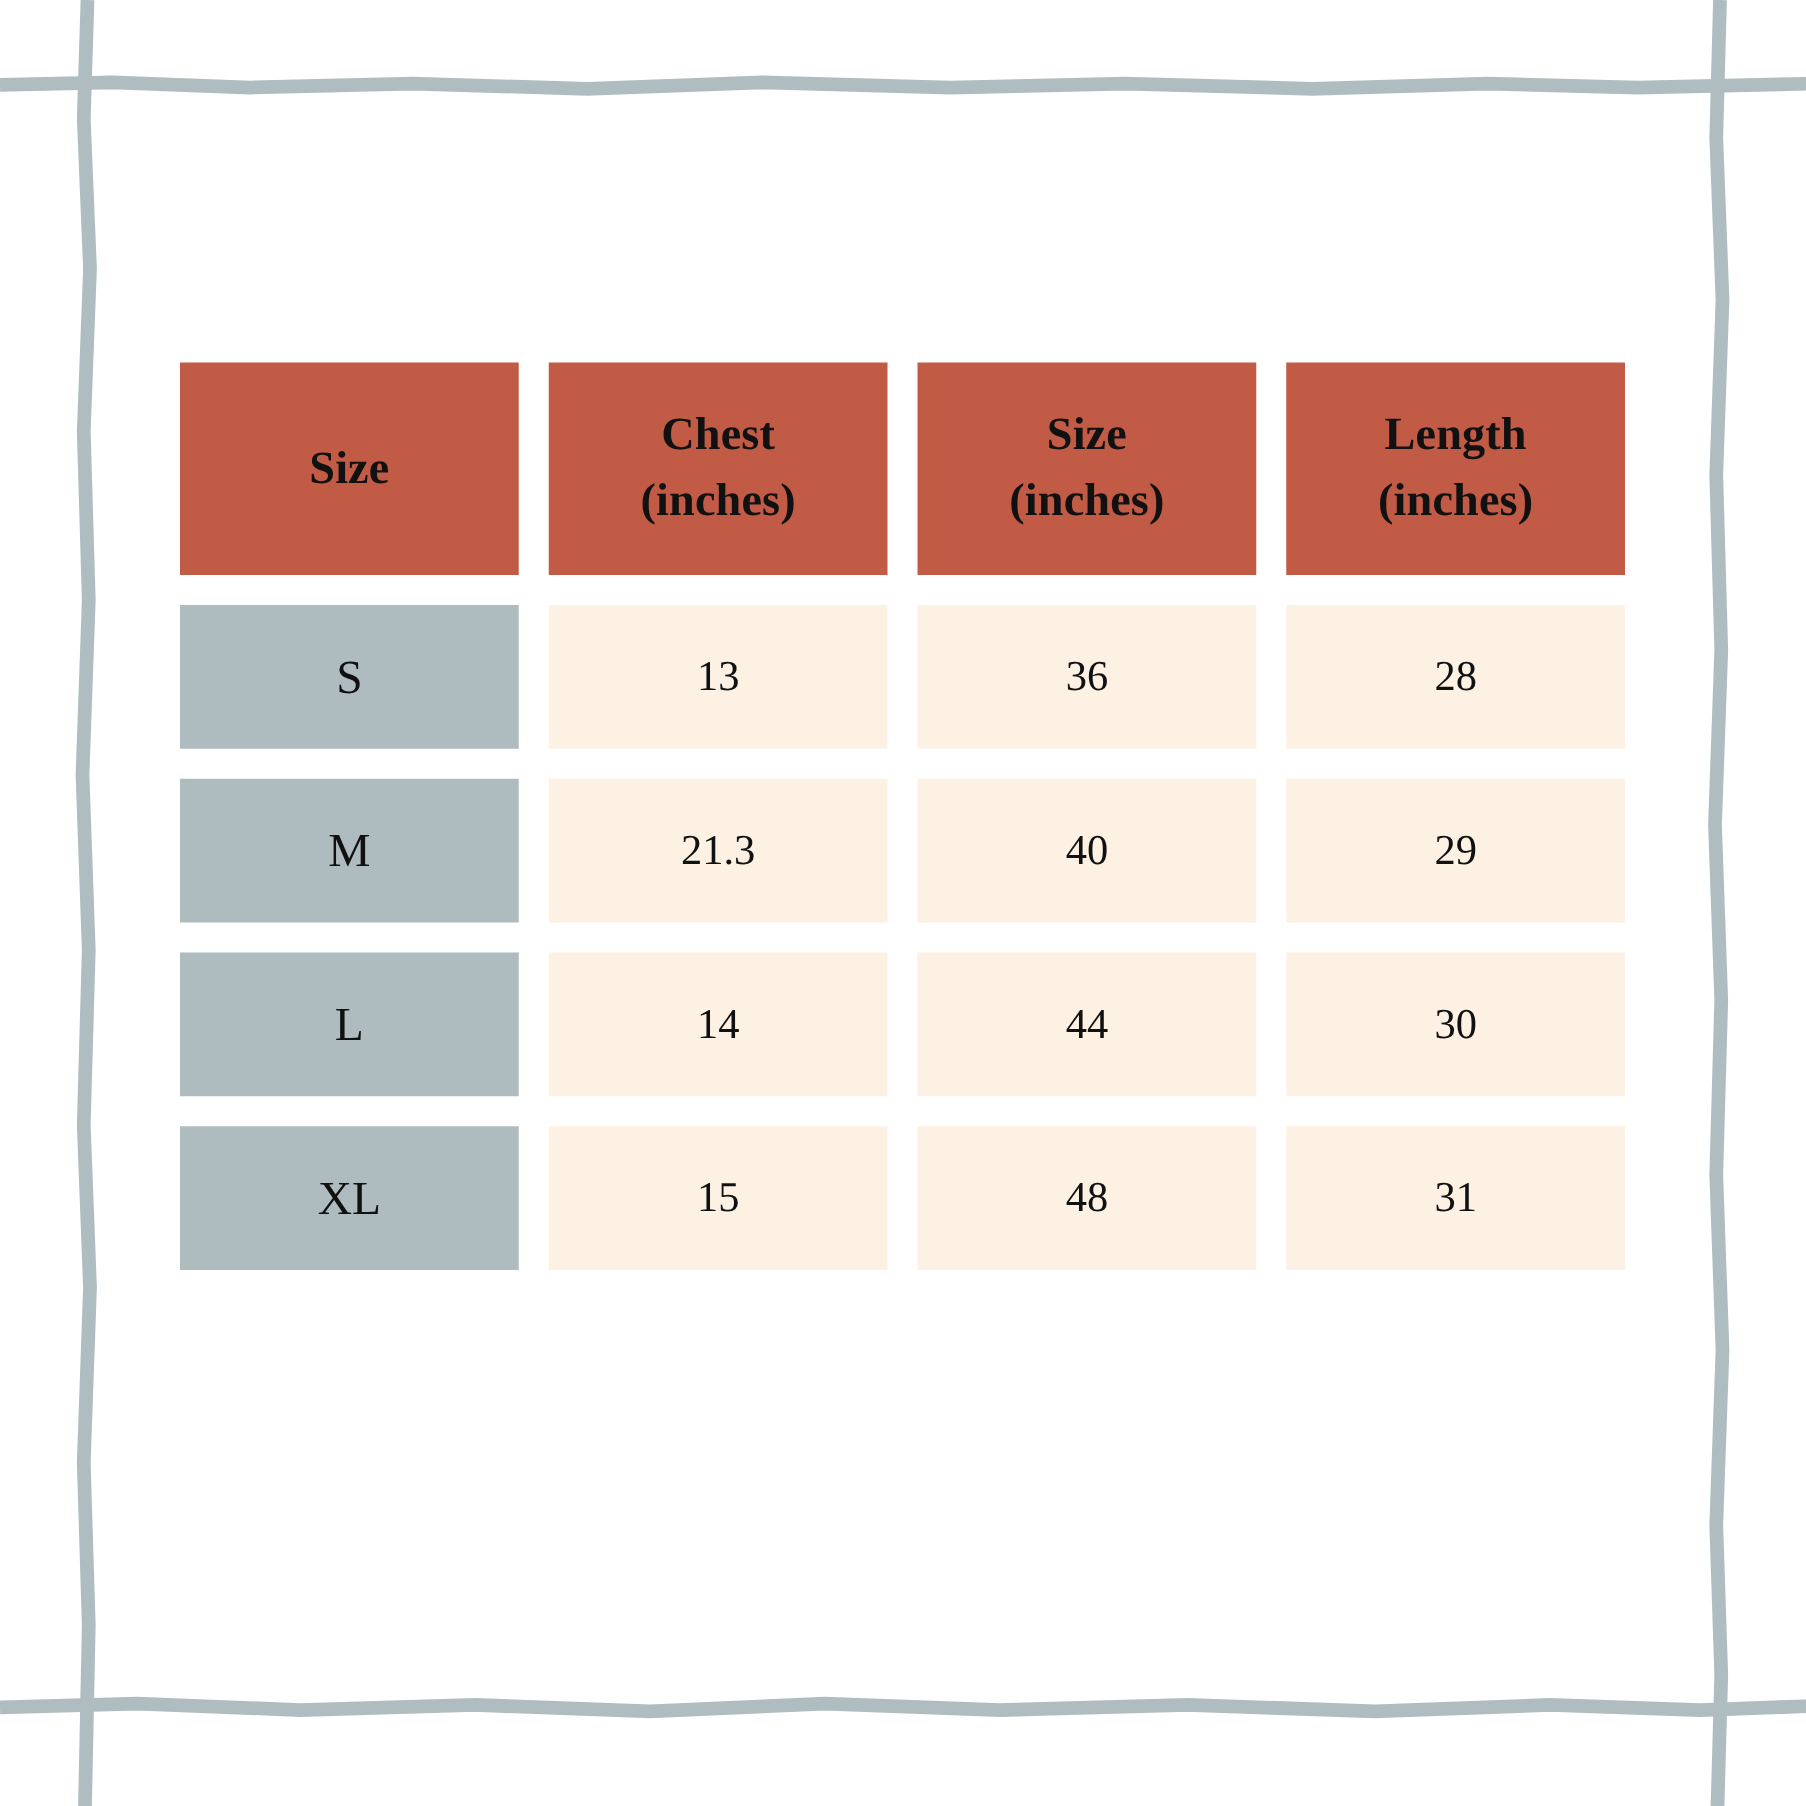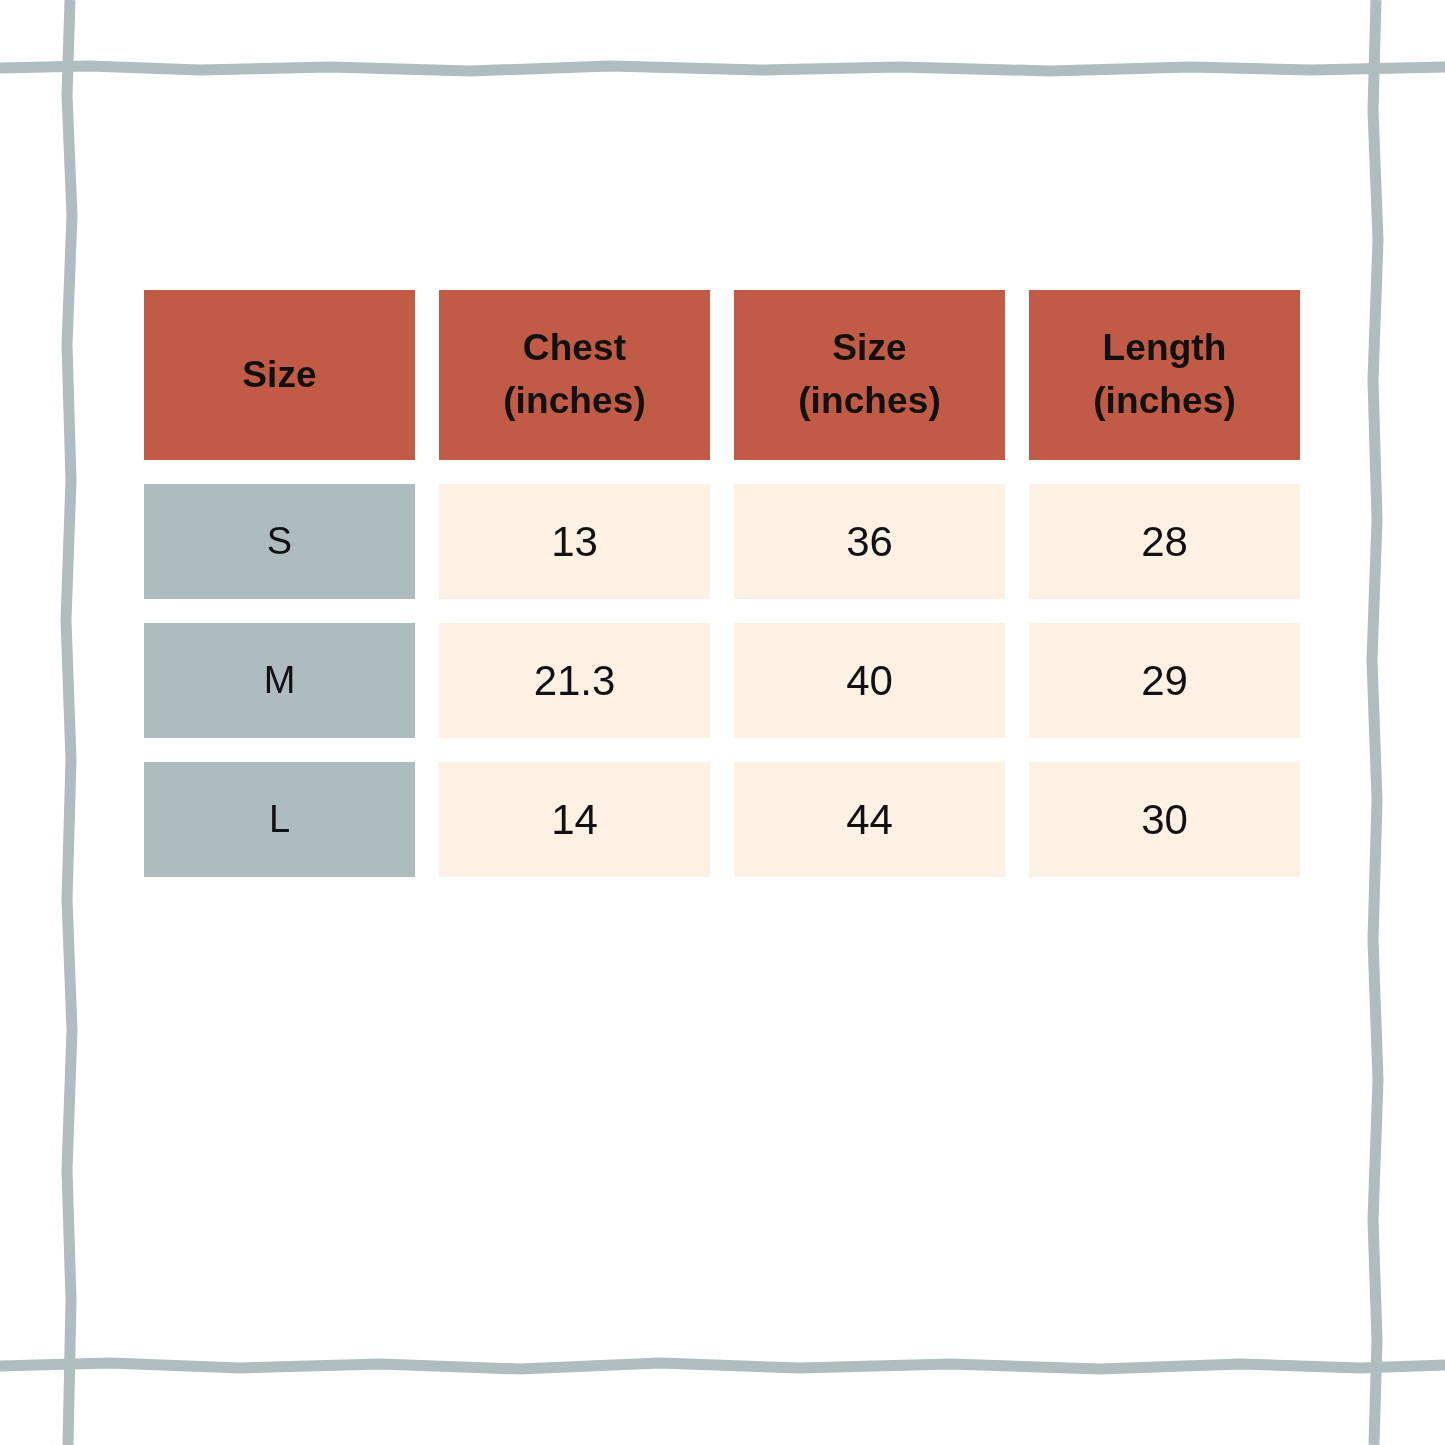--- a/index.html
+++ b/index.html
@@ -33,20 +33,21 @@
     left: 144px;
     top: 290px;
     width: 1156px;
   }
   .size-table {
     border-collapse: separate;
     border-spacing: 24px 24px;
     margin: -24px;
     table-layout: fixed;
     width: 1204px;
+    font-family: Liberation Serif, serif;
   }
   .size-table col.c-size   { width: 271px; }
   .size-table col.c-data   { width: 271px; }
 
   .size-table th,
   .size-table td {
     padding: 0;
     margin: 0;
     text-align: center;
     vertical-align: middle;
@@ -65,21 +66,21 @@
 
   .size-cell {
     background: #AEBCC0;
     height: 115px;
     font-size: 38px;
     font-weight: normal;
   }
   .data-cell {
     background: #FDF1E4;
     height: 115px;
-    font-size: 42px;
+    font-size: 34px;
     font-weight: normal;
   }
 </style>
 </head>
 <body>
 
 <div class="frame-layer">
   <svg viewBox="0 0 1445 1445" xmlns="http://www.w3.org/2000/svg">
 
     <path d="M0,68 L90,66 L200,70 L330,67 L470,71 L610,66 L760,70 L900,67 L1050,71 L1190,67 L1310,70 L1445,67" stroke="#AFBDC1" stroke-width="11" fill="none" stroke-linecap="butt"></path>
@@ -131,15 +132,21 @@
         <td class="data-cell">21.3</td>
         <td class="data-cell">40</td>
         <td class="data-cell">29</td>
       </tr>
       <tr>
         <td class="size-cell">L</td>
         <td class="data-cell">14</td>
         <td class="data-cell">44</td>
         <td class="data-cell">30</td>
       </tr>
+      <tr>
+        <td class="size-cell">XL</td>
+        <td class="data-cell">15</td>
+        <td class="data-cell">48</td>
+        <td class="data-cell">31</td>
+      </tr>
     </tbody>
   </table>
 </div>
 
 </body></html>

